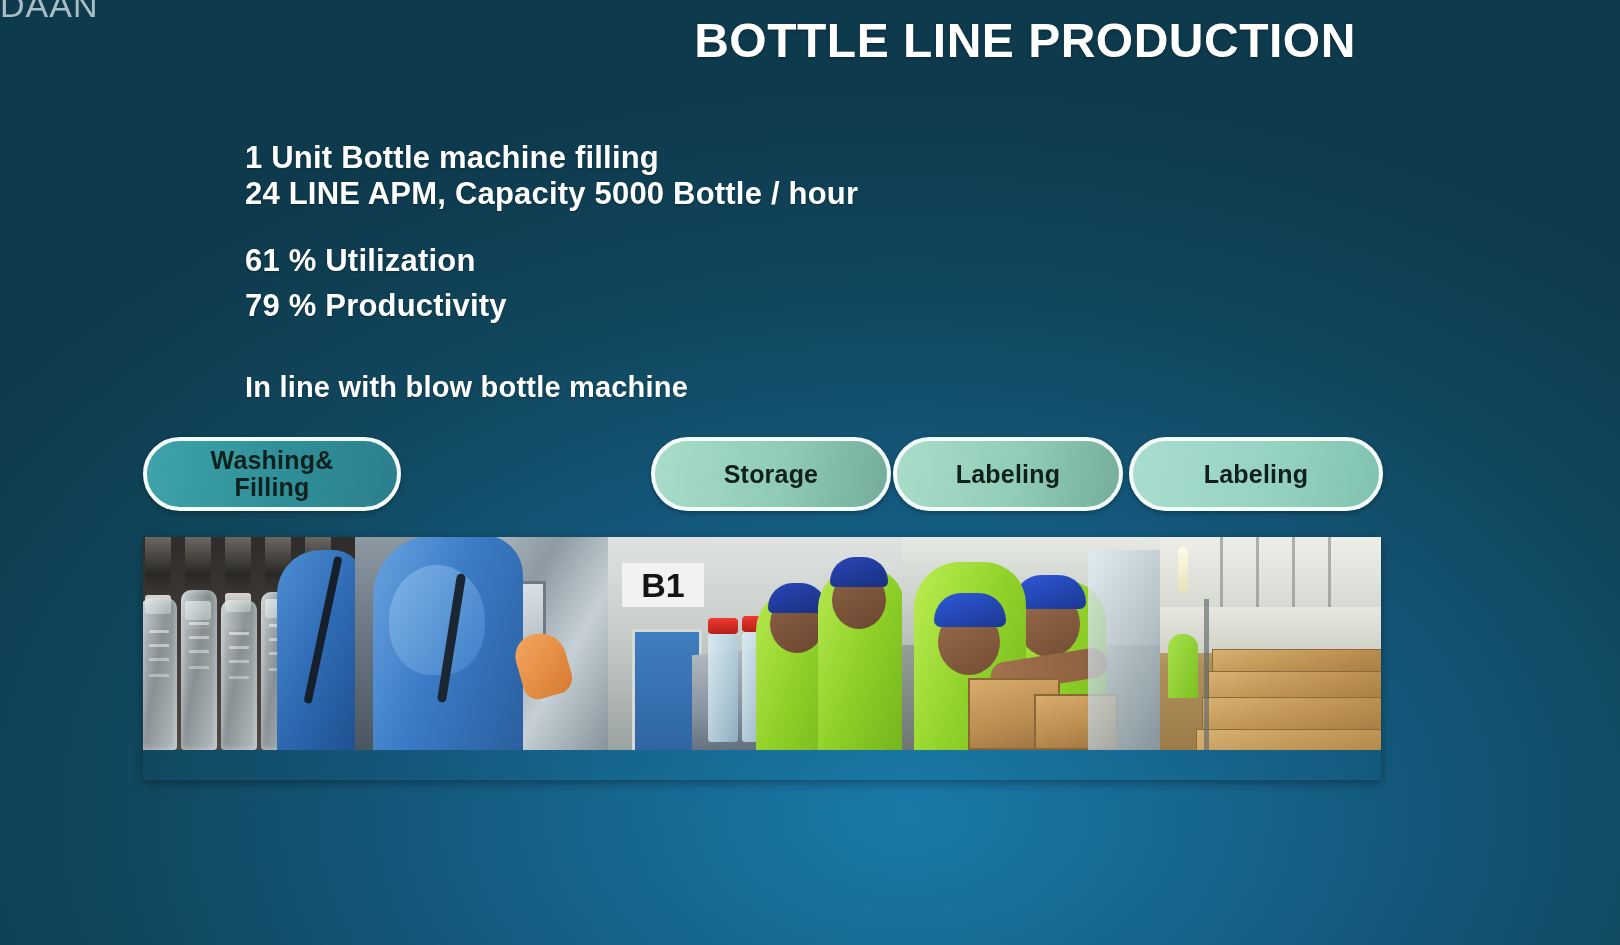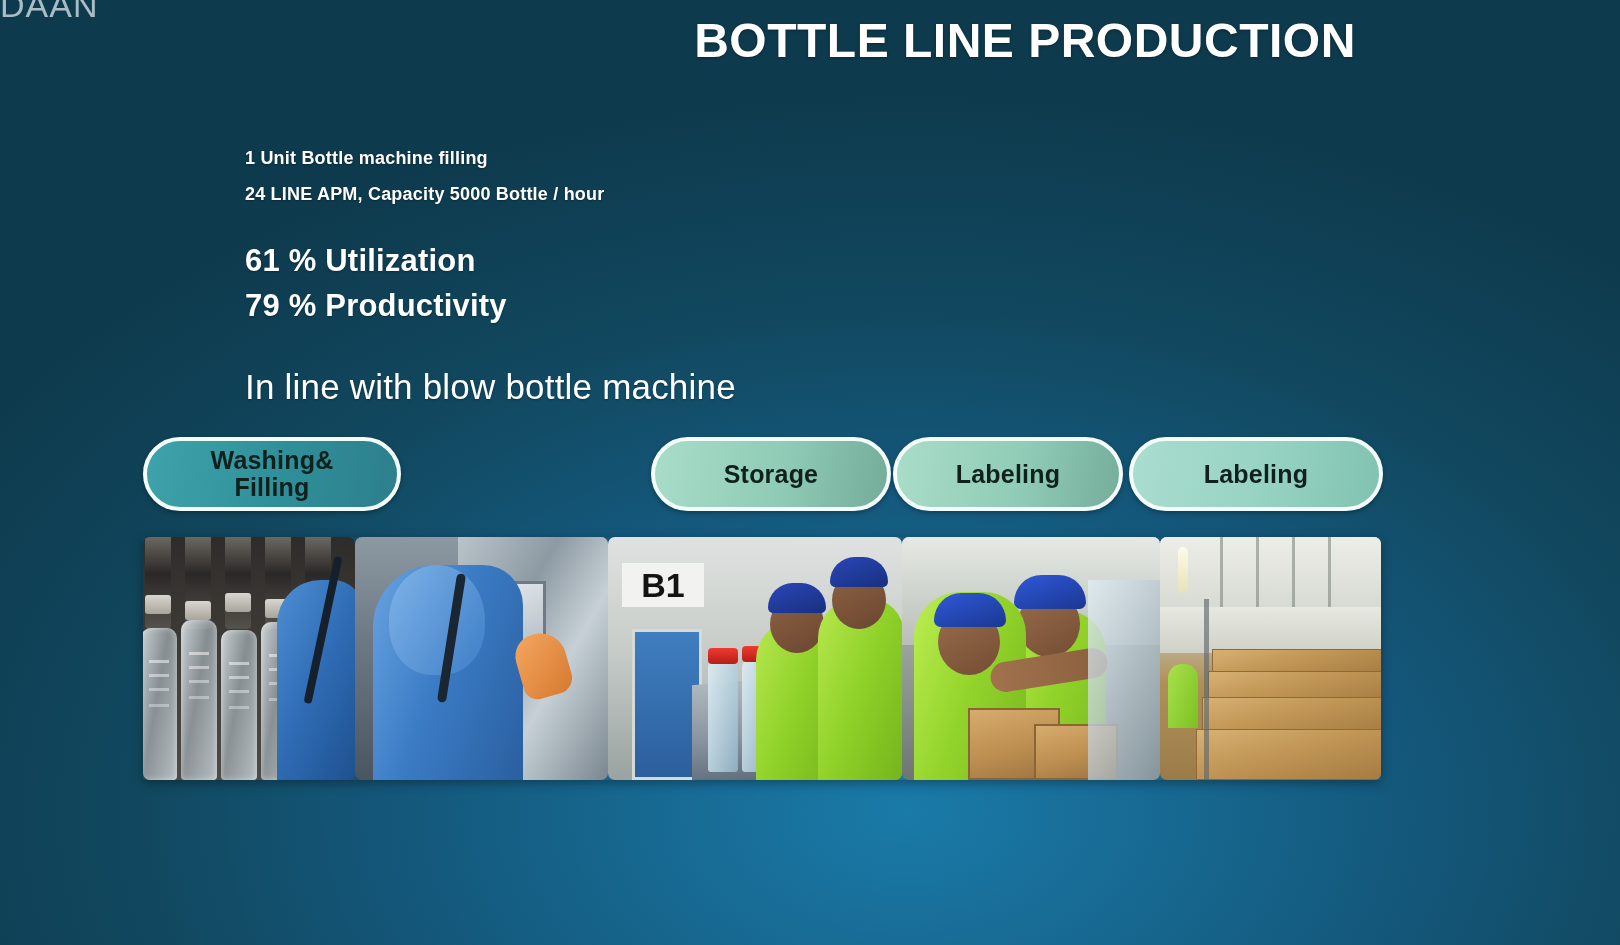--- a/index.html
+++ b/index.html
@@ -55,40 +55,40 @@
   }
 
   
   #body-copy {
     position: absolute;
     left: 245px;
     top: 140px;
     color: #ffffff;
   }
   .line-sm {
-    font-size: 18px;
+    font-size: 31px;
     font-weight: bold;
     line-height: 36px;
     letter-spacing: .2px;
     text-shadow: 0 1px 2px rgba(0,0,0,.3);
     white-space: nowrap;
   }
   .gap-a { height: 26px; }
   .line-lg {
     font-size: 31px;
     font-weight: bold;
     line-height: 45px;
     letter-spacing: .2px;
     text-shadow: 0 1px 2px rgba(0,0,0,.3);
     white-space: nowrap;
   }
   .gap-b { height: 41px; }
   .line-md {
-    font-size: 35px;
-    font-weight: normal;
+    font-size: 29px;
+    font-weight: bold;
     line-height: 36px;
     letter-spacing: .2px;
     text-shadow: 0 1px 2px rgba(0,0,0,.3);
     white-space: nowrap;
   }
 
   
   #process-flow {
     position: absolute;
     left: 143px;
@@ -127,23 +127,22 @@
     left: 143px;
     top: 537px;
     width: 1238px;
     height: 243px;
     display: flex;
     box-shadow: 0 3px 10px rgba(0,0,0,.35);
     overflow: hidden;
   }
   .photo {
     position: relative;
-    height: 243px;
+    height: 213px;
     overflow: hidden;
-    border-radius: 7px;
   }
   .ph-1 { width: 212px; }
   .ph-2 { width: 253px; }
   .ph-3 { width: 294px; }
   .ph-4 { width: 258px; }
   .ph-5 { width: 221px; }
 
   
   .ph-1 { background: linear-gradient(180deg,#2e2c2a 0%, #3a3733 30%, #4e4a45 100%); }
   .fill-head {

